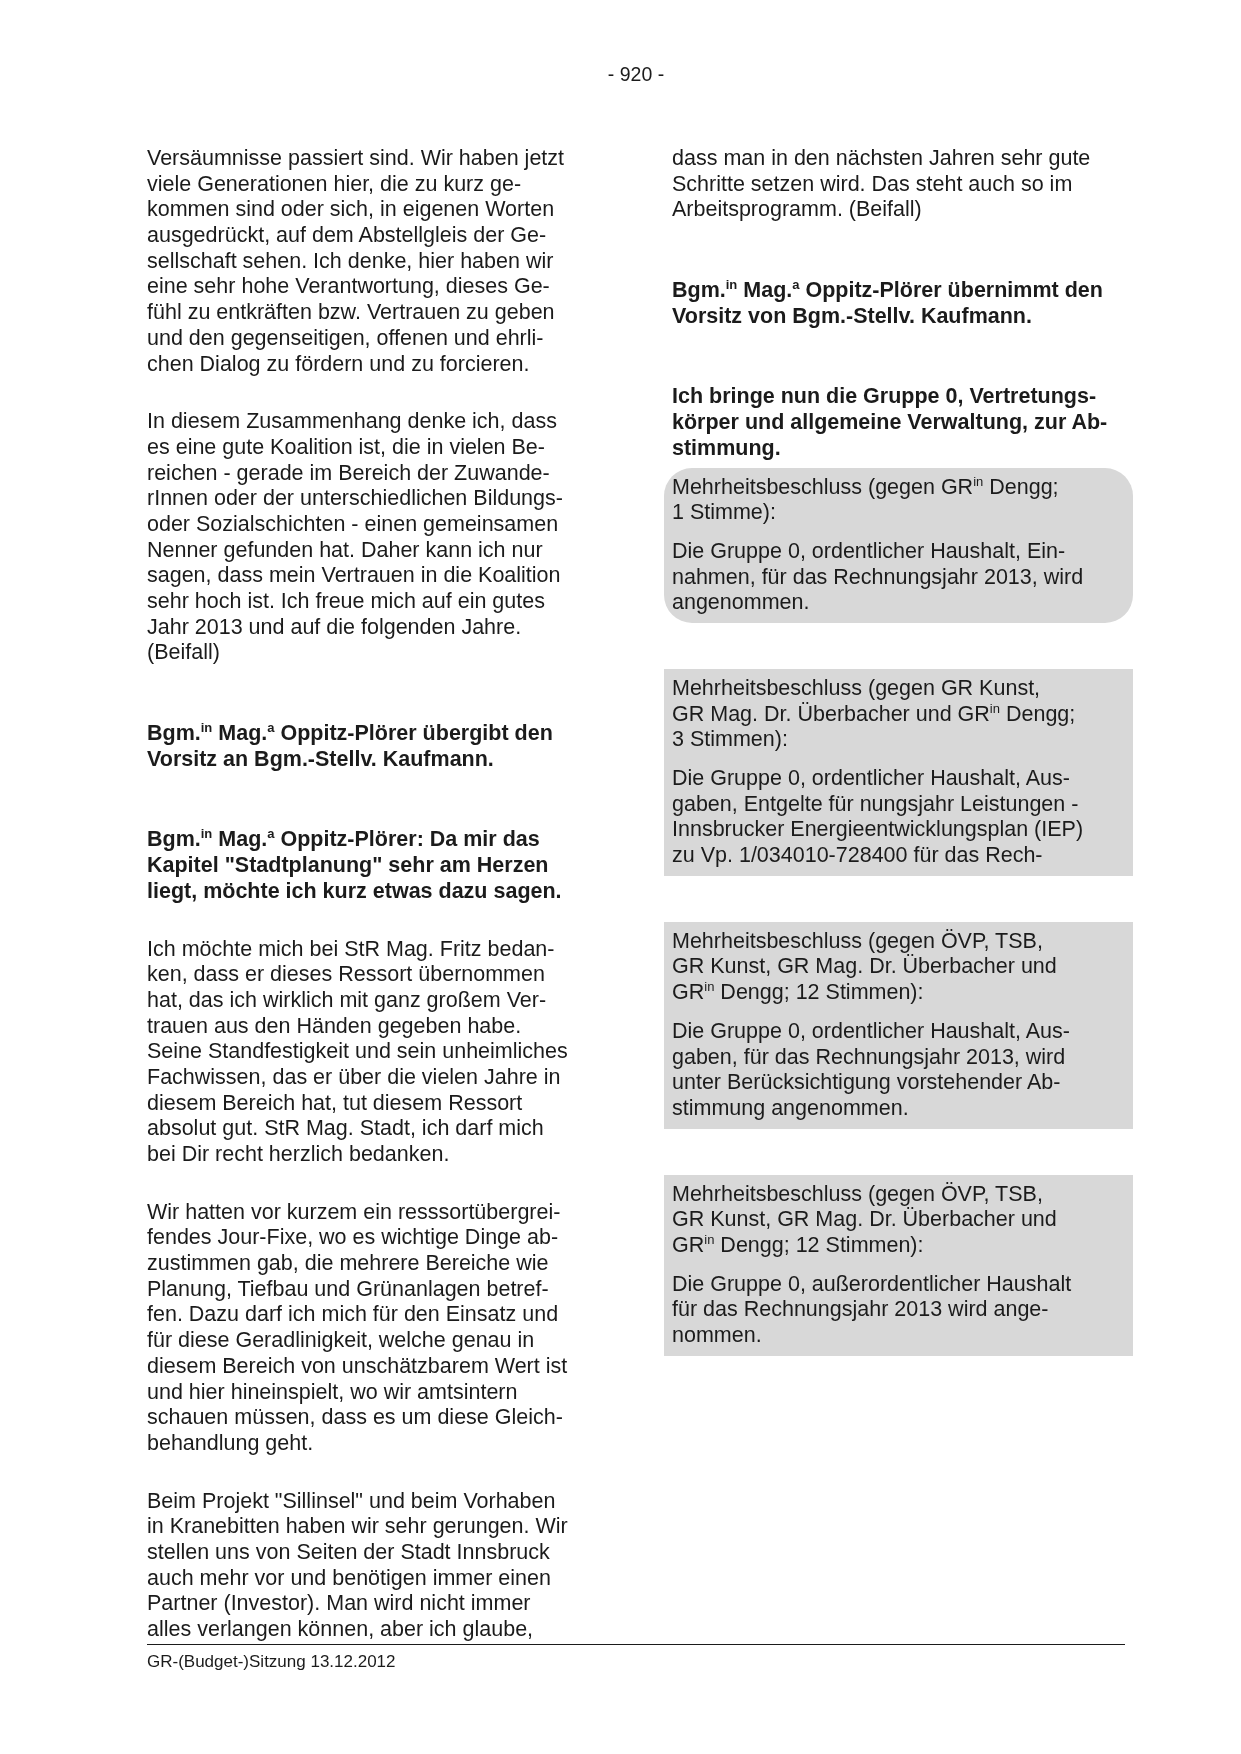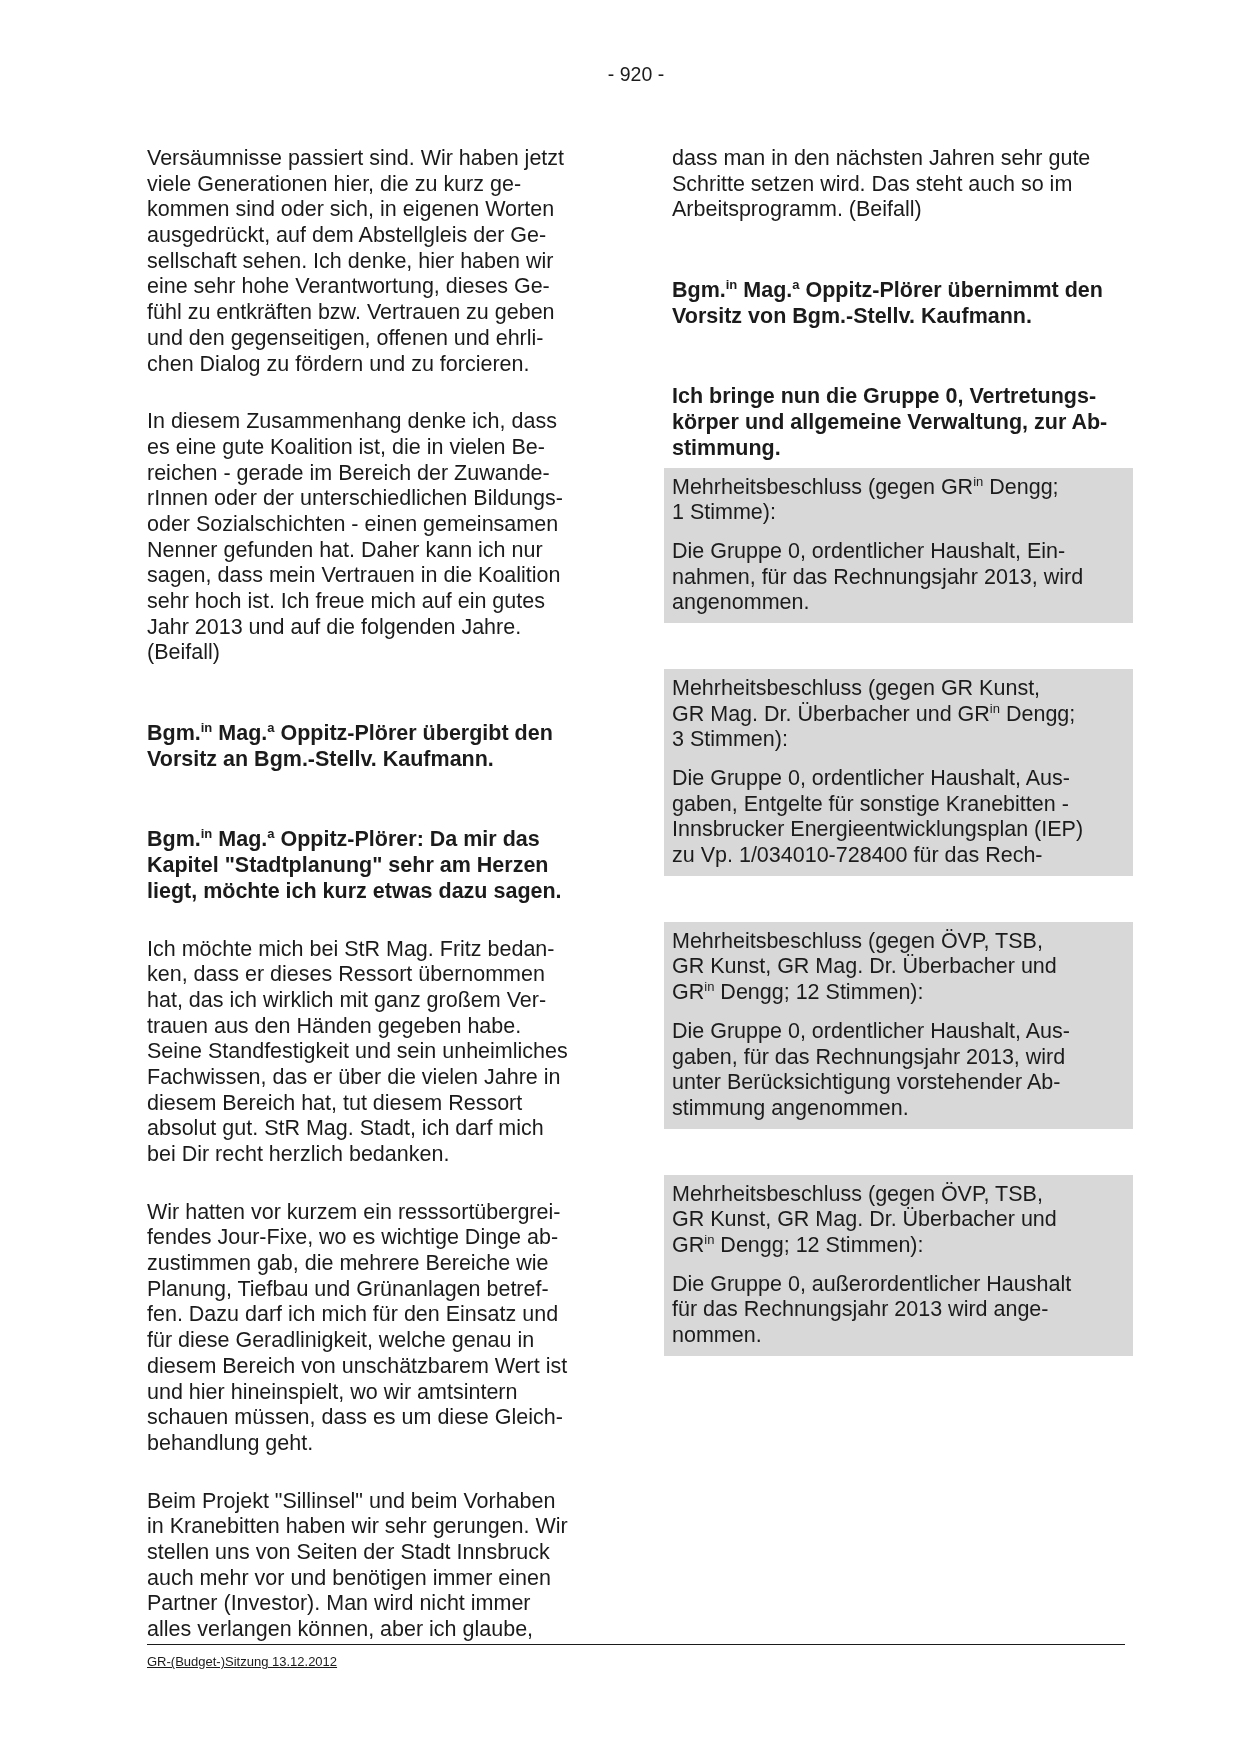--- a/index.html
+++ b/index.html
@@ -18,33 +18,33 @@
   }
   .col { width:453px; flex:0 0 453px; }
   .line {
     height:25.7px; line-height:25.7px; font-size:21.5px;
     white-space:pre; letter-spacing:0px;
   }
   .sup { font-size:13px; position:relative; top:-8px; }
   .gap-none { margin-top:0; }
   .gap-md   { margin-top:32px; }
   .gap-lg   { margin-top:55px;font-weight:bold; }
-  .gap-sm   { margin-top:6px; }
+  .gap-sm   { margin-top:6px;border-radius:28px; }
   .gap-blk  { margin-top:46px; }
   .para-follow { margin-top:13px; }
   .kind-decision {
     background:var(--hl);
     margin-left:-8px; margin-right:-8px;
     padding:7px 8px;
   }
   .footer {
     position:absolute; left:147px; top:1644px; width:978px;
     border-top:1.8px solid #1b1b1b;
   }
-  .footer-text { margin-top:5px; font-size:13px; line-height:24px;text-decoration:underline; }
+  .footer-text { margin-top:5px; font-size:17px; line-height:24px; }
 </style>
 </head>
 <body>
 
 <div class="page">
   <div class="page-number">- 920 -</div>
 
   <div class="columns">
     <div class="col">
         <div class="block kind-paragraph gap-none">
@@ -158,21 +158,21 @@
           </div>
         </div>
         <div class="block kind-decision gap-blk">
           <div class="para">
             <div class="line"><span>Mehrheitsbeschluss (gegen GR Kunst,</span></div>
             <div class="line"><span>GR Mag. Dr. Überbacher und GR</span><span class="sup">in</span><span> Dengg;</span></div>
             <div class="line"><span>3 Stimmen):</span></div>
           </div>
           <div class="para para-follow">
             <div class="line"><span>Die Gruppe 0, ordentlicher Haushalt, Aus-</span></div>
-            <div class="line"><span>gaben, Entgelte für sonstige Kranebitten -</span></div>
+            <div class="line"><span>gaben, Entgelte für nungsjahr Leistungen -</span></div>
             <div class="line"><span>Innsbrucker Energieentwicklungsplan (IEP)</span></div>
             <div class="line"><span>zu Vp. 1/034010-728400 für das Rech-</span></div>
           </div>
         </div>
         <div class="block kind-decision gap-blk">
           <div class="para">
             <div class="line"><span>Mehrheitsbeschluss (gegen ÖVP, TSB,</span></div>
             <div class="line"><span>GR Kunst, GR Mag. Dr. Überbacher und</span></div>
             <div class="line"><span>GR</span><span class="sup">in</span><span> Dengg; 12 Stimmen):</span></div>
           </div>

